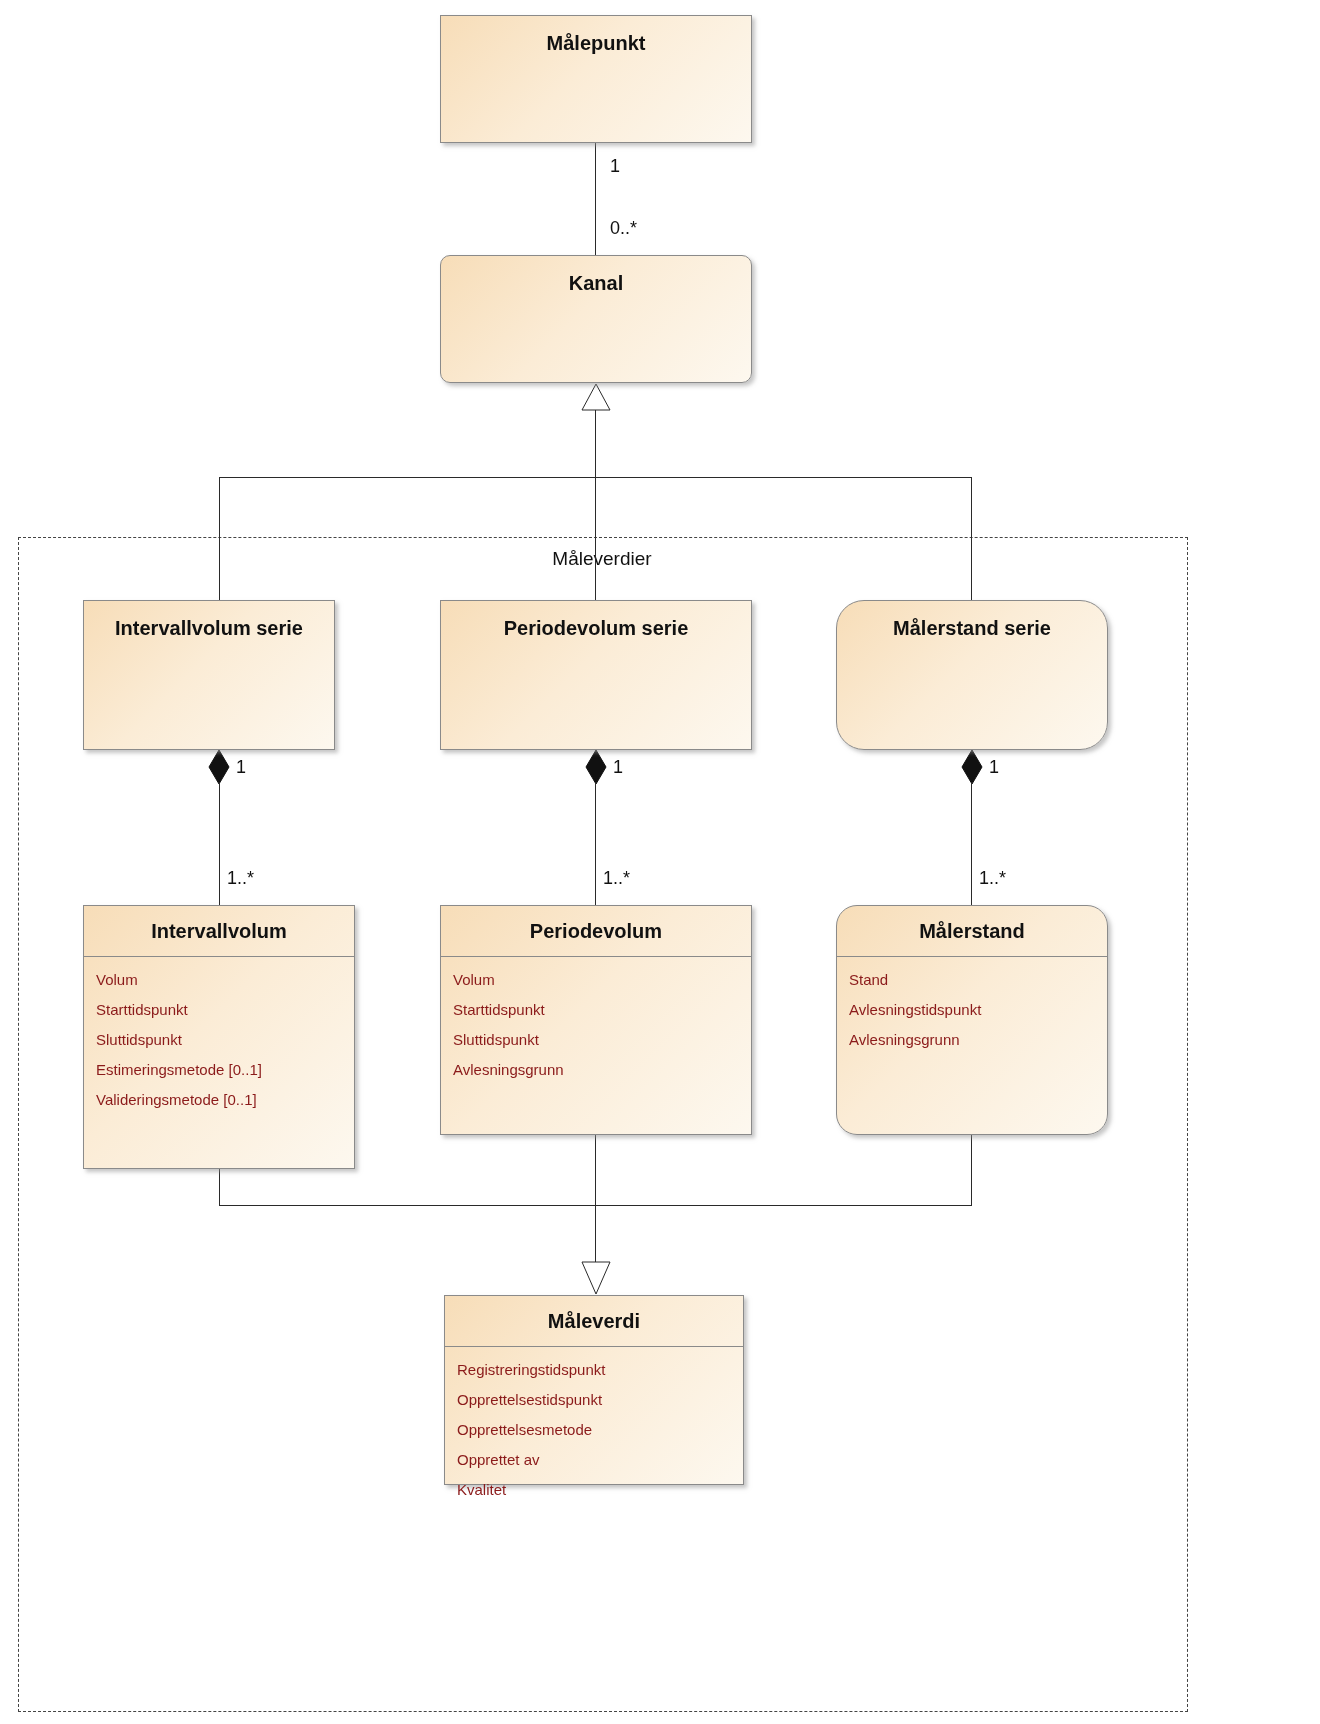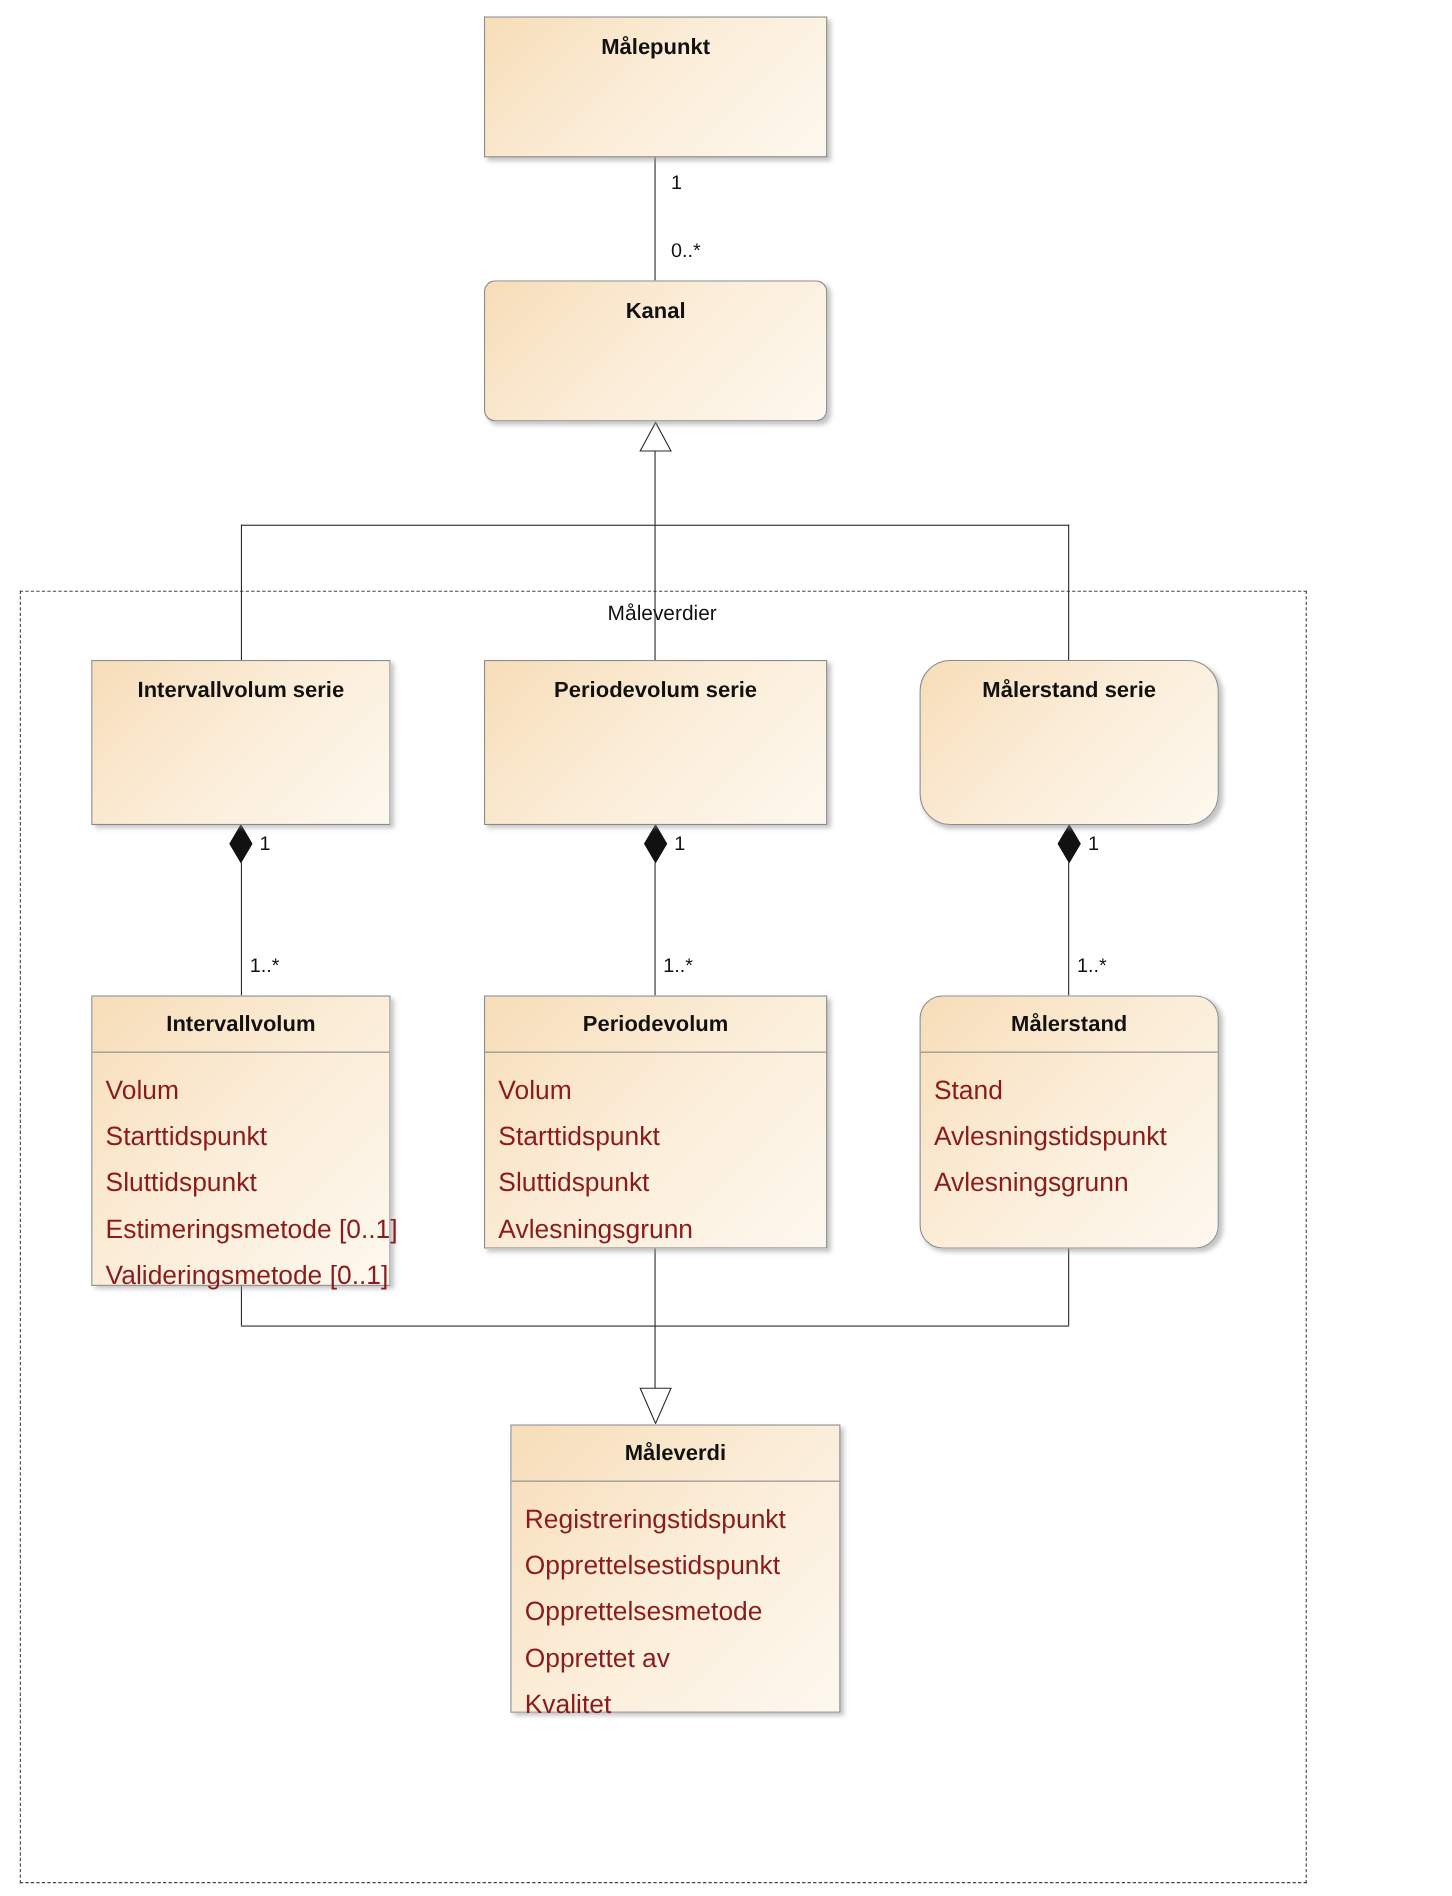--- a/index.html
+++ b/index.html
@@ -45,25 +45,24 @@
   .class-title.compartment {
     padding-top: 0;
     height: 50px;
     line-height: 50px;
     border-bottom: 1px solid #8a8a8a;
   }
   .attrs {
     padding: 8px 12px;
   }
   .attr-row {
-    font-size: 24px;
+    font-size: 15px;
     line-height: 30px;
     color: #8b1a1a;
     white-space: nowrap;
-    margin-top: 12px;
   }
   
   .line-v, .line-h {
     position: absolute;
     background: #2a2a2a;
   }
   .line-v { width: 1px; }
   .line-h { height: 1px; }
   .mult-label {
     position: absolute;
@@ -125,21 +124,21 @@
   </svg>
 
   <div class="class-box" style="left:440px; top:15px; width:312px; height:128px;">
     <div class="class-title">Målepunkt</div>
   </div>
 
   <div class="class-box" style="left:440px; top:255px; width:312px; height:128px;border-radius:10px;">
     <div class="class-title">Kanal</div>
   </div>
 
-  <div class="class-box" style="left:83px; top:600px; width:272px; height:150px;">
+  <div class="class-box" style="left:83px; top:600px; width:252px; height:150px;">
     <div class="class-title">Intervallvolum serie</div>
   </div>
 
   <div class="class-box" style="left:440px; top:600px; width:312px; height:150px;">
     <div class="class-title">Periodevolum serie</div>
   </div>
 
   <div class="class-box" style="left:836px; top:600px; width:272px; height:150px;border-radius:28px;">
     <div class="class-title">Målerstand serie</div>
   </div>
@@ -167,21 +166,21 @@
 
   <div class="class-box" style="left:836px; top:905px; width:272px; height:230px;border-radius:21px;">
     <div class="class-title compartment">Målerstand</div>
     <div class="attrs">
       <div class="attr-row">Stand</div>
       <div class="attr-row">Avlesningstidspunkt</div>
       <div class="attr-row">Avlesningsgrunn</div>
     </div>
   </div>
 
-  <div class="class-box" style="left:464px; top:1295px; width:300px; height:262px;">
+  <div class="class-box" style="left:444px; top:1295px; width:300px; height:190px;">
     <div class="class-title compartment">Måleverdi</div>
     <div class="attrs">
       <div class="attr-row">Registreringstidspunkt</div>
       <div class="attr-row">Opprettelsestidspunkt</div>
       <div class="attr-row">Opprettelsesmetode</div>
       <div class="attr-row">Opprettet av</div>
       <div class="attr-row">Kvalitet</div>
     </div>
   </div>
 

